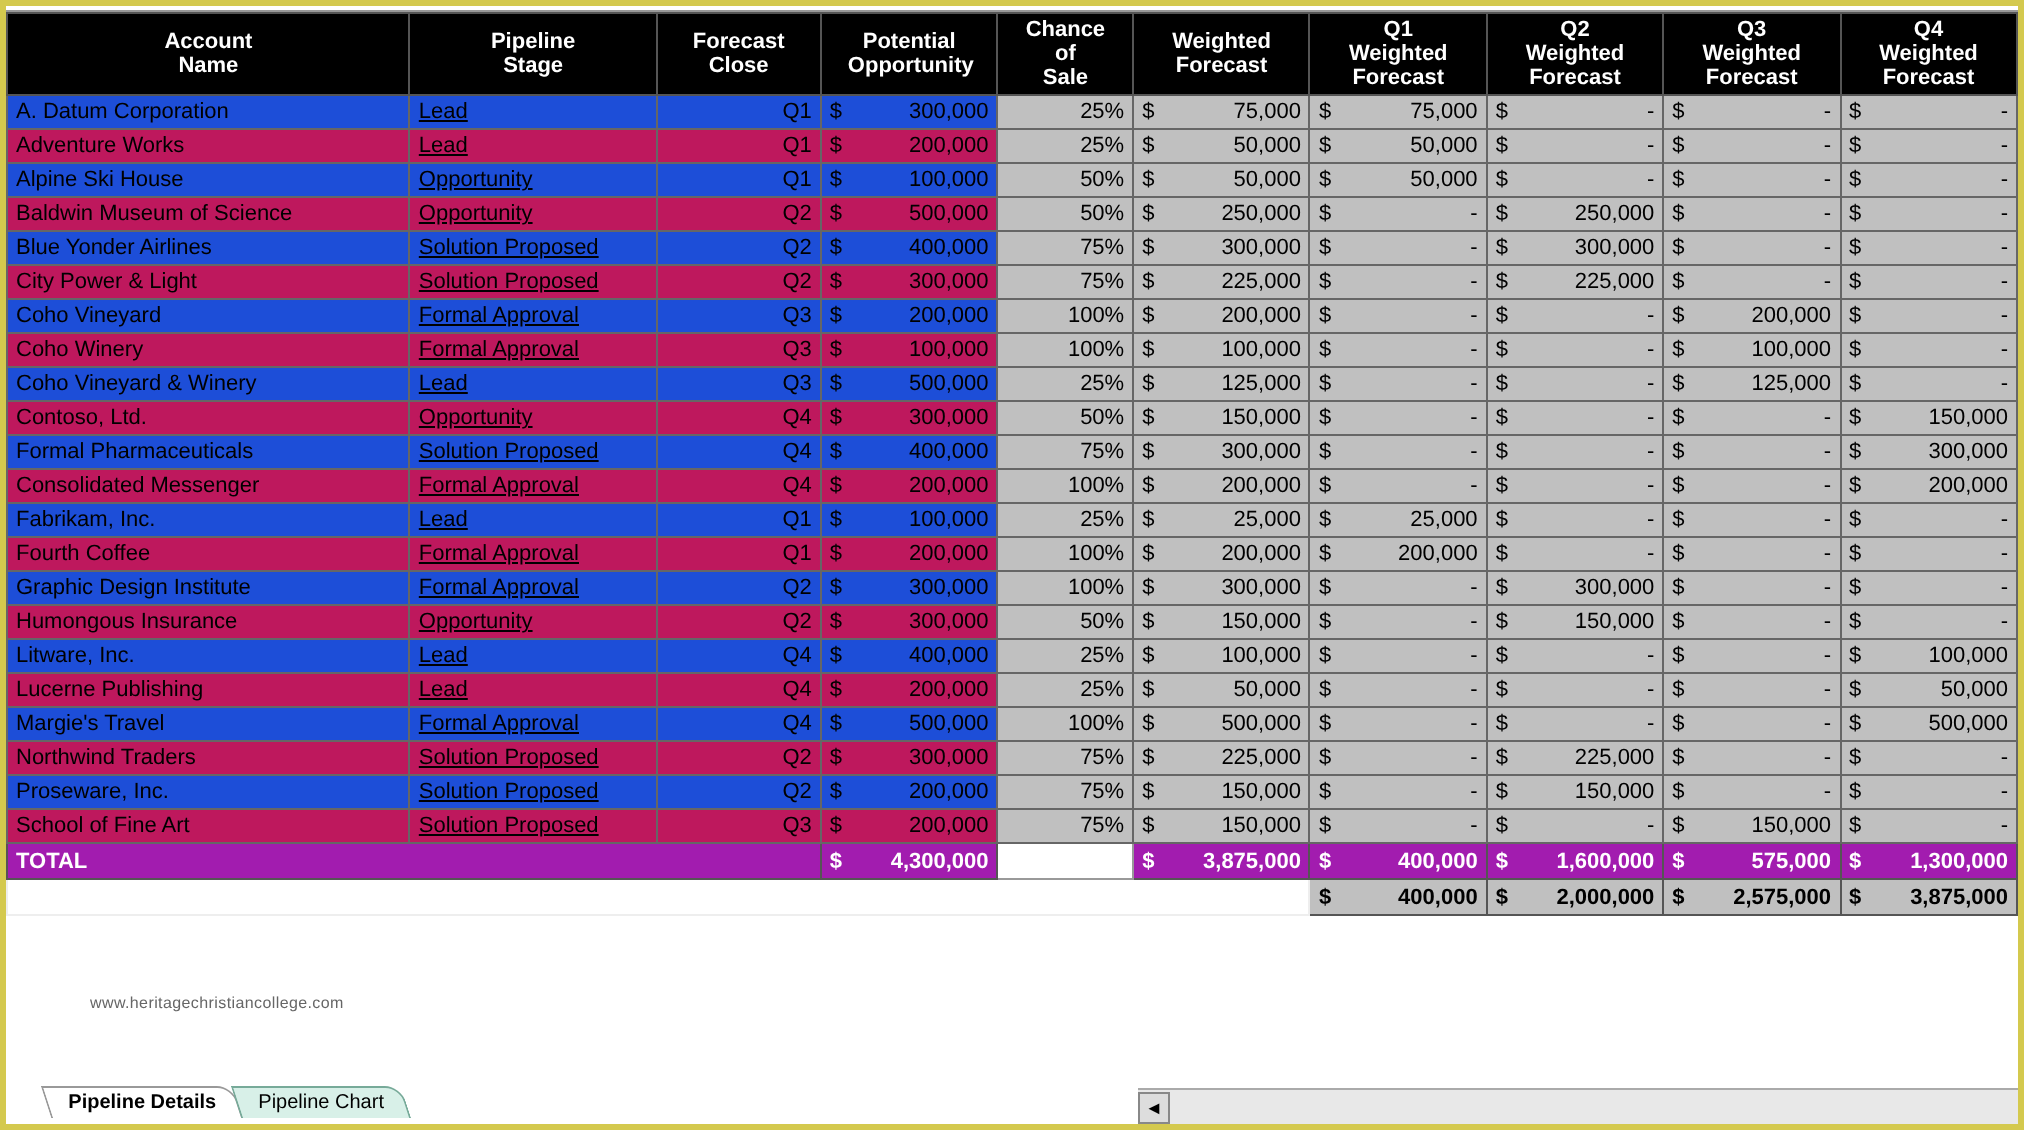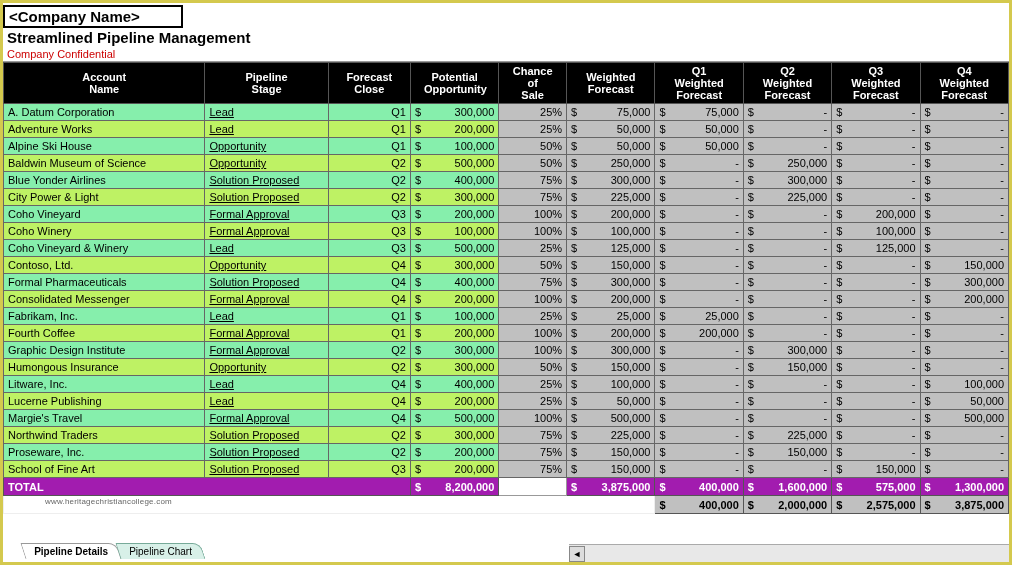--- a/index.html
+++ b/index.html
@@ -90,22 +90,22 @@
     white-space: nowrap;
     overflow: hidden;
   }
   .col-account { width: 196px; text-align: left; }
   .col-stage   { width: 120px; text-align: left; text-decoration: underline; }
   .col-close   { width: 80px;  text-align: right; }
   .col-pot     { width: 86px; }
   .col-chance  { width: 66px;  text-align: right; }
   .col-wf      { width: 86px; }
   .col-q       { width: 86px; }
-  tr.even td.editable { background: #86efac; }
-  tr.odd  td.editable { background: #bef264; }
+  tr.even td.editable { background: #1d4ed8; }
+  tr.odd  td.editable { background: #be185d; }
   td.calc { background: #c0c0c0; }
   td.money { text-align: right; }
   td.money .cur { float: left; }
   tr.total td {
     background: #a21caf;
     color: #fff;
     font-weight: bold;
     border: 1px solid #555;
     height: 18px;
   }
@@ -164,25 +164,20 @@
     display:flex; align-items:center; justify-content:center;
     font-size:9px;
   }
 </style>
 </head>
 <body>
 
 <div class="sheet">
 
   <div class="header-area">
-    <div class="header-left">
-      <div class="company-name-cell">&lt;Company Name&gt;</div>
-      <div class="title-cell">Streamlined Pipeline Management</div>
-      <div class="confidential-cell">Company Confidential</div>
-    </div>
   </div>
 
 
   <table class="data">
     <colgroup>
       <col class="col-account">
         <col class="col-stage">
         <col class="col-close">
       <col class="col-pot">
         <col class="col-chance">
@@ -468,21 +463,21 @@
           <td class="col-wf calc money"><span class="cur">$</span><span>150,000</span></td>
           <td class="col-q calc money"><span class="cur">$</span><span>-</span></td>
           <td class="col-q calc money"><span class="cur">$</span><span>-</span></td>
           <td class="col-q calc money"><span class="cur">$</span><span>150,000</span></td>
           <td class="col-q calc money"><span class="cur">$</span><span>-</span></td>
         </tr>
       </tbody>
     <tbody>
       <tr class="total">
         <td colspan="3">TOTAL</td>
-        <td class="money"><span class="cur">$</span><span>8,200,000</span></td>
+        <td class="money"><span class="cur">$</span><span>4,300,000</span></td>
         <td class="blank"></td>
         <td class="money"><span class="cur">$</span><span>3,875,000</span></td>
         <td class="money"><span class="cur">$</span><span>400,000</span></td>
         <td class="money"><span class="cur">$</span><span>1,600,000</span></td>
         <td class="money"><span class="cur">$</span><span>575,000</span></td>
         <td class="money"><span class="cur">$</span><span>1,300,000</span></td>
       </tr>
       <tr class="grand">
         <td class="blank" colspan="6"></td>
         <td class="money"><span class="cur">$</span><span>400,000</span></td>

